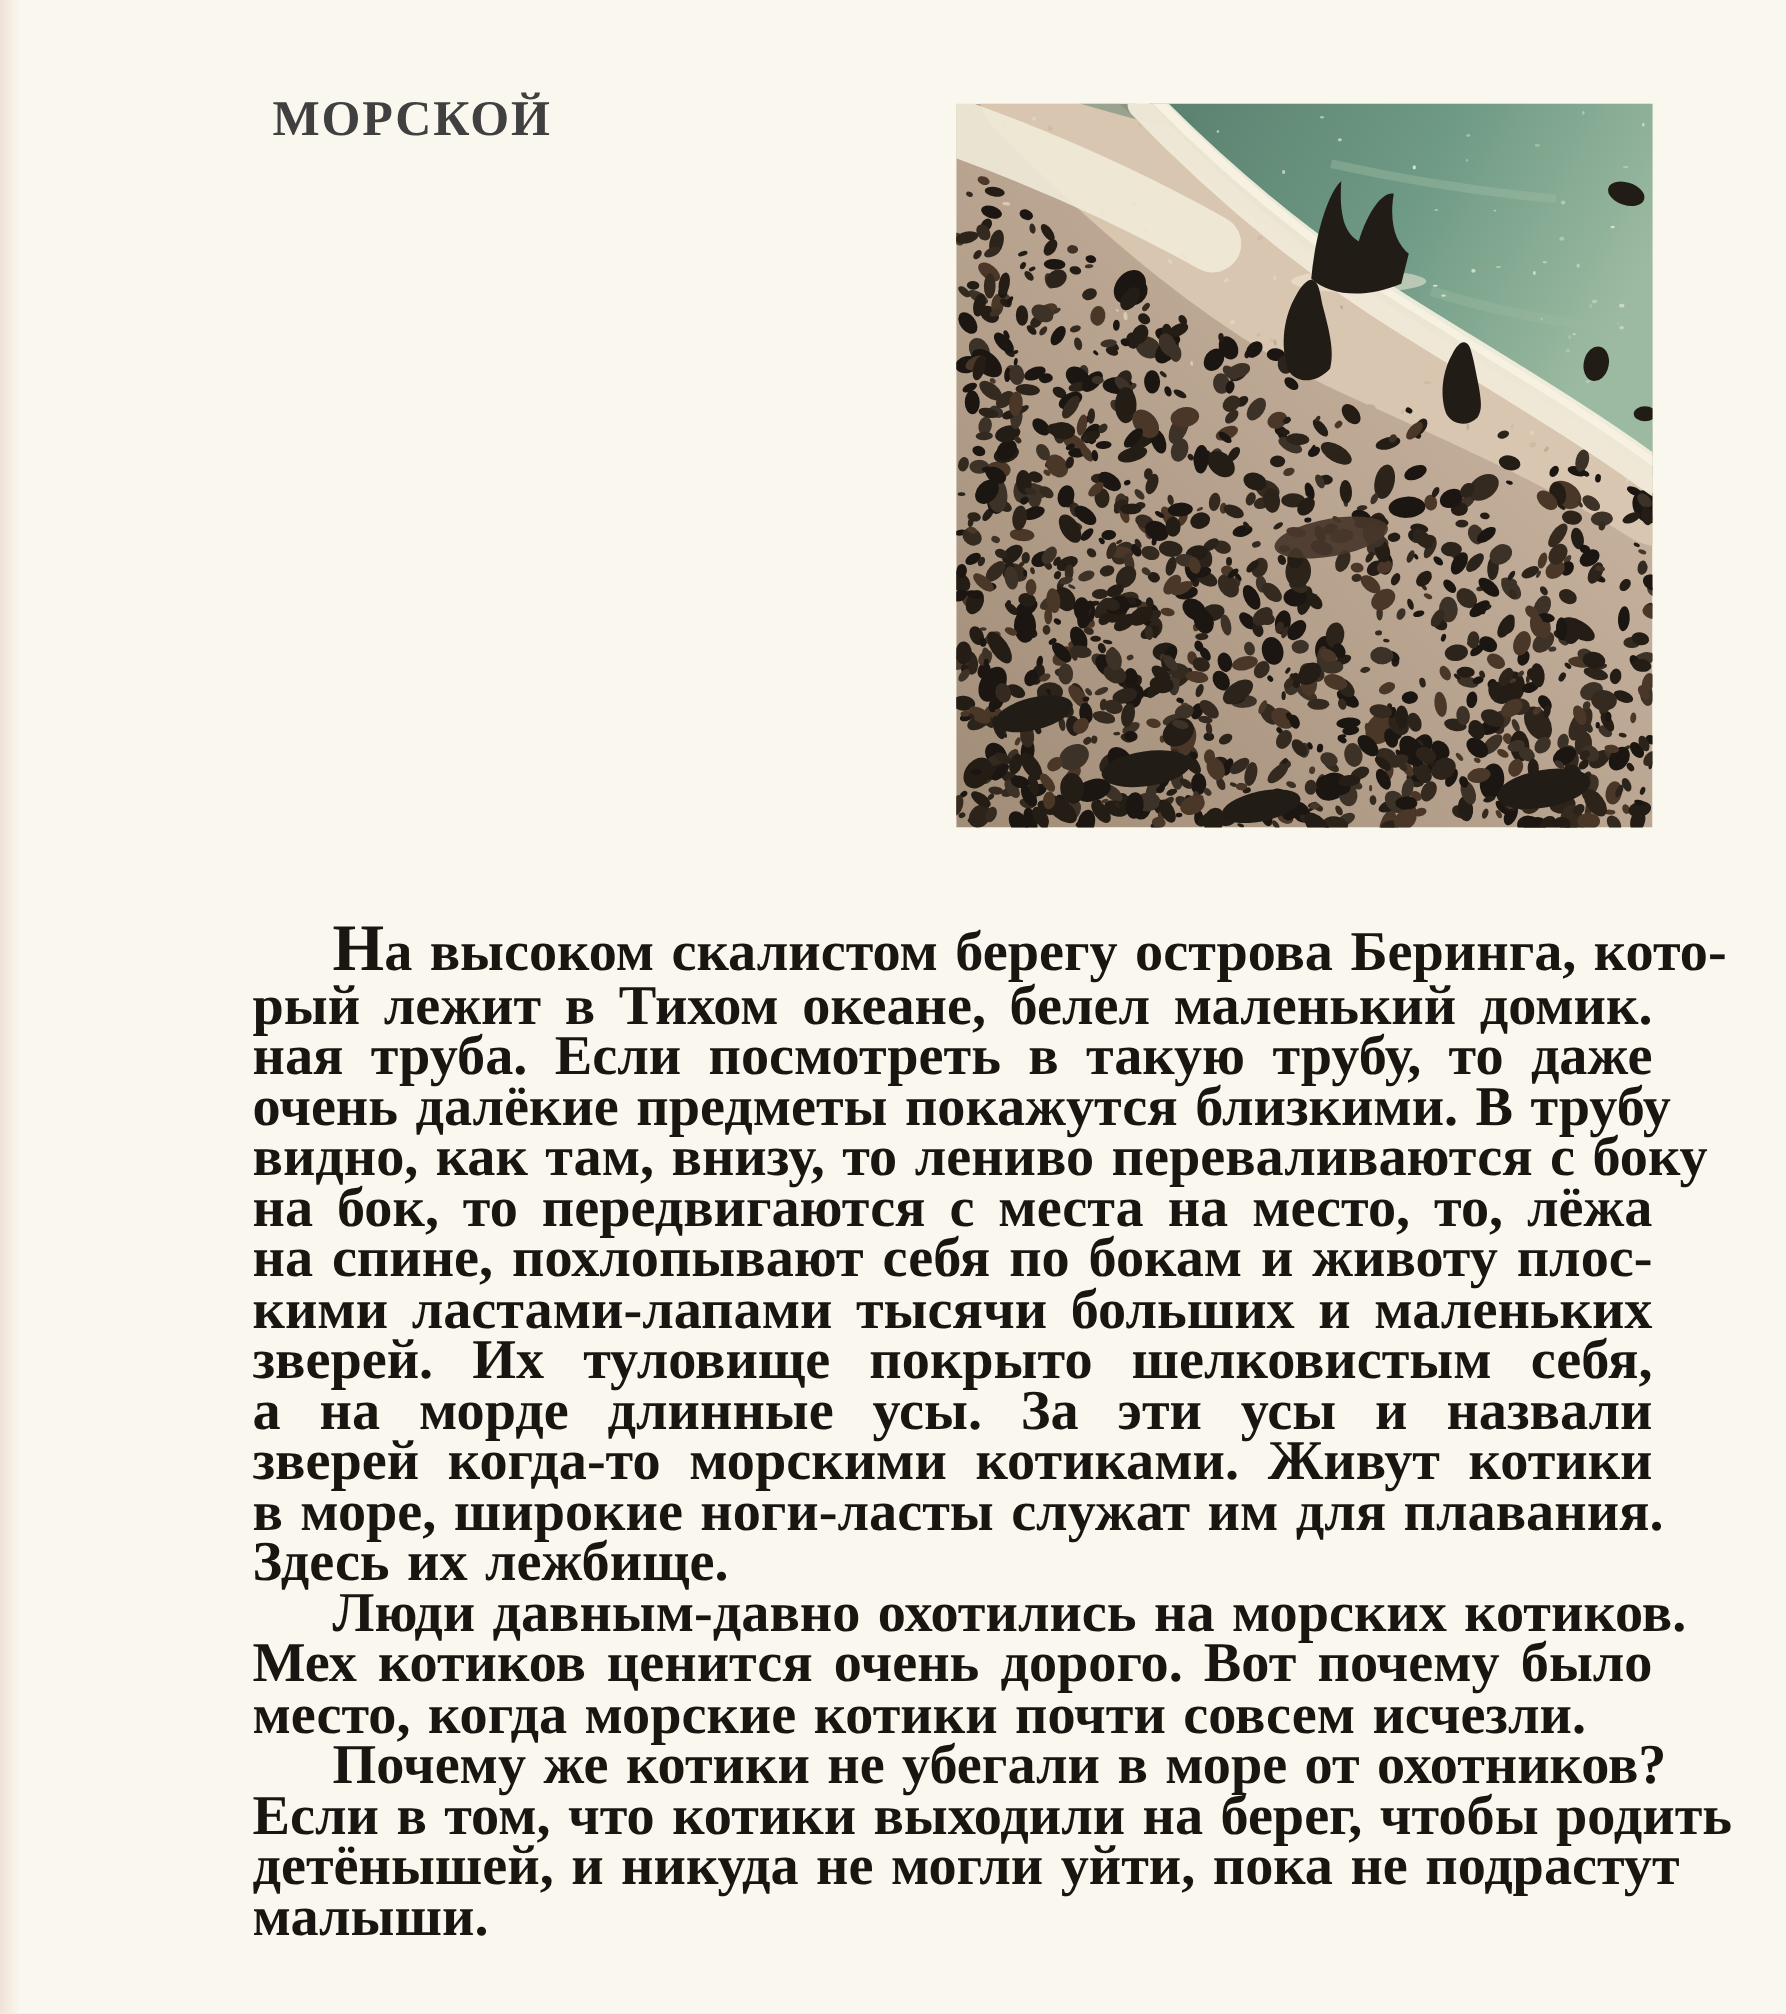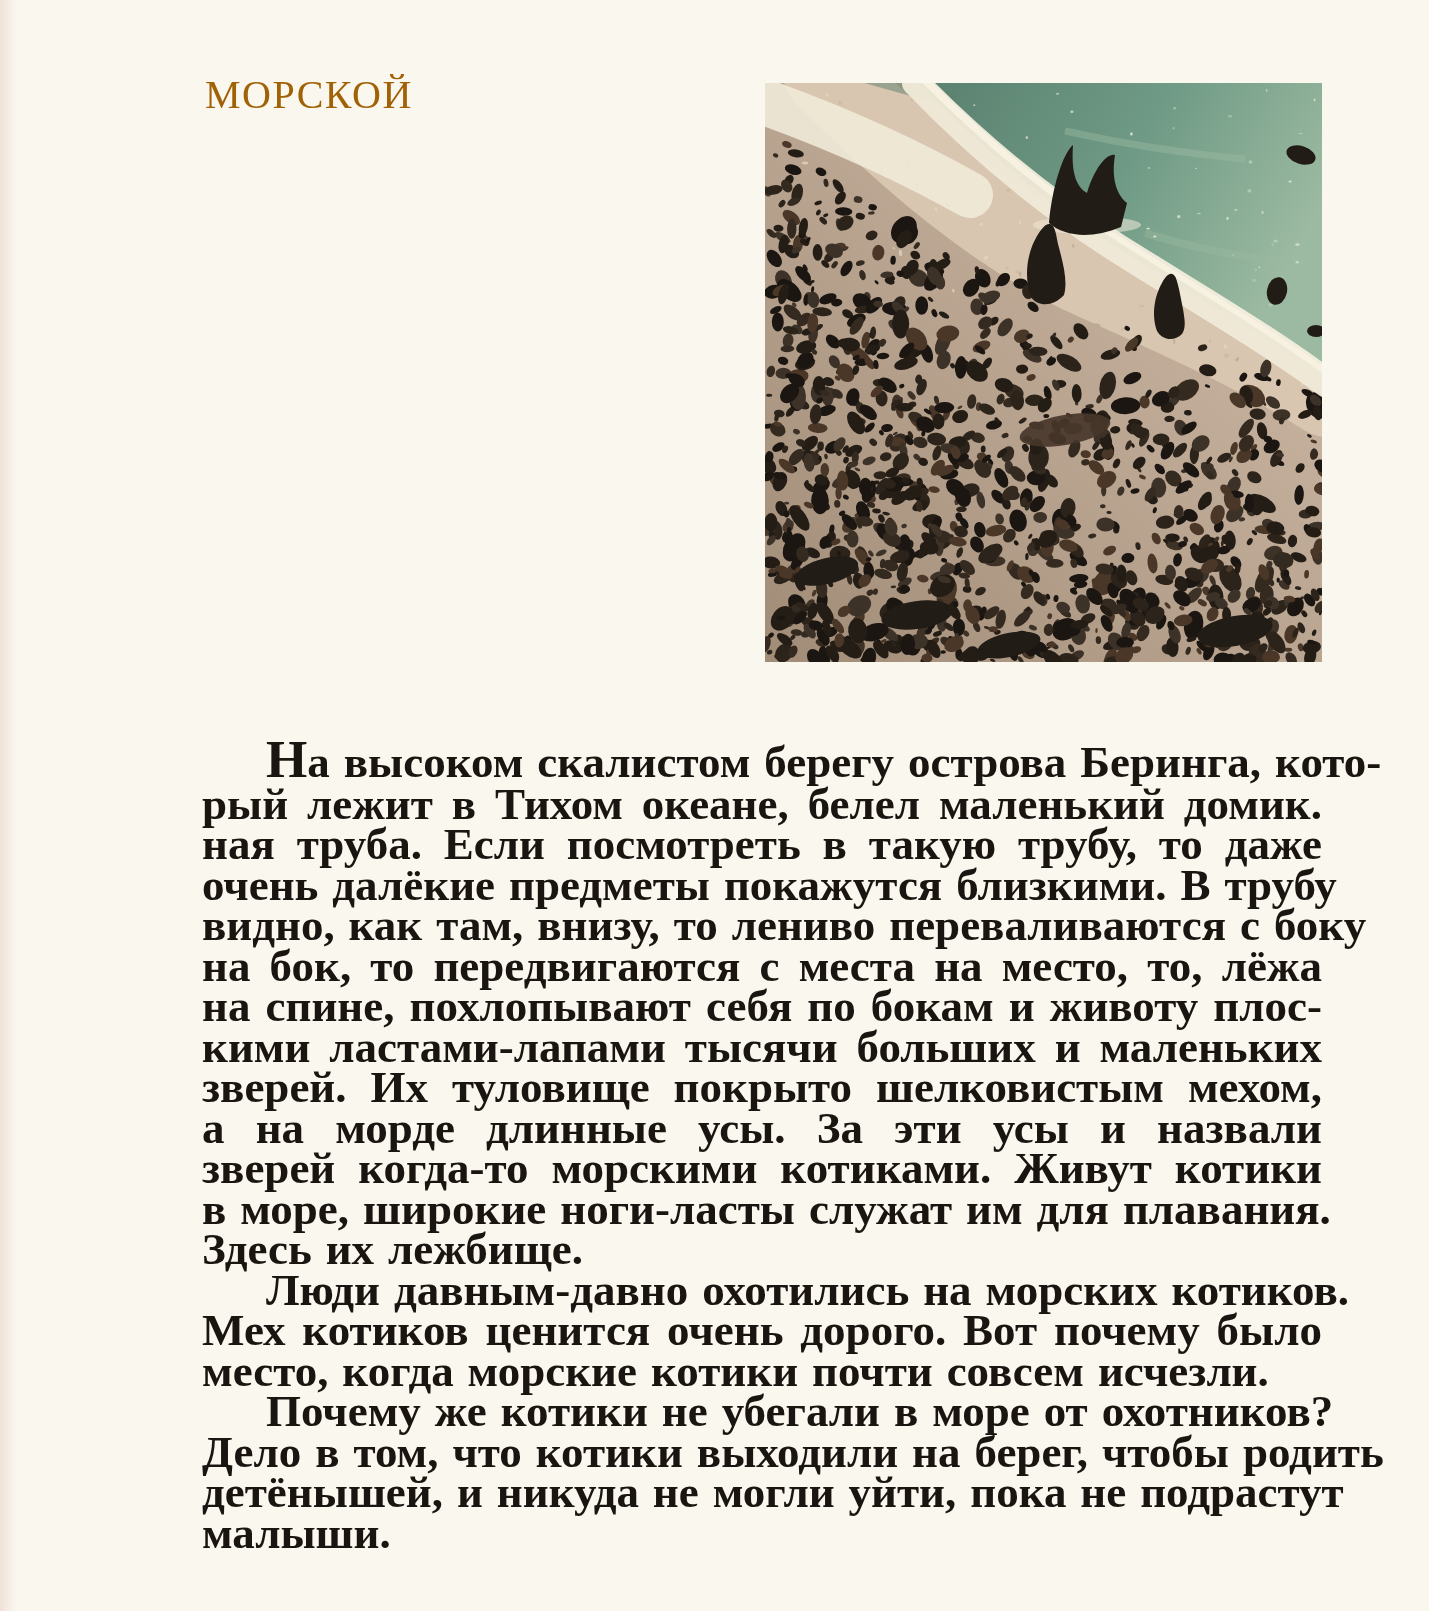--- a/index.html
+++ b/index.html
@@ -11,23 +11,23 @@
     overflow:hidden;
     font-family:"Liberation Serif","DejaVu Serif",serif;
     color:#1a1511;
   }
   .edge-tint{
     position:absolute;left:0;top:0;width:16px;height:100%;
     background:linear-gradient(90deg,rgba(216,176,166,0.30),rgba(216,176,166,0));
     pointer-events:none;
   }
   .title{
-    position:absolute;left:205px;top:72px;margin:0;
-    font-size:40px;font-weight:400;line-height:45px;
-    letter-spacing:1.5px;color:#a16207;
+    position:absolute;left:218px;top:72px;margin:0;
+    font-size:40px;font-weight:700;line-height:45px;
+    letter-spacing:1.5px;color:#404040;
   }
   .title .tl{display:block;}
   .photo{
     position:absolute;left:765px;top:83px;width:557px;height:579px;margin:0;
   }
   .photo svg{display:block;width:557px;height:579px;}
   .bodytext{
     position:absolute;left:202px;top:736px;width:1120px;
     font-size:45px;font-weight:700;line-height:40.5px;
     word-spacing:0.06em;
@@ -1342,31 +1342,31 @@
   <div class="bodytext">
     <div class="para">
       <p class="line ind init">На высоком скалистом берегу острова Беринга, кото-</p>
       <p class="line">рый лежит в Тихом океане, белел маленький домик.</p>
       <p class="line">ная труба. Если посмотреть в такую трубу, то даже</p>
       <p class="line">очень далёкие предметы покажутся близкими. В трубу</p>
       <p class="line">видно, как там, внизу, то лениво переваливаются с боку</p>
       <p class="line">на бок, то передвигаются с места на место, то, лёжа</p>
       <p class="line">на спине, похлопывают себя по бокам и животу плос-</p>
       <p class="line">кими ластами-лапами тысячи больших и маленьких</p>
-      <p class="line">зверей. Их туловище покрыто шелковистым мехом,</p>
+      <p class="line">зверей. Их туловище покрыто шелковистым себя,</p>
       <p class="line">а на морде длинные усы. За эти усы и назвали</p>
       <p class="line">зверей когда-то морскими котиками. Живут котики</p>
       <p class="line">в море, широкие ноги-ласты служат им для плавания.</p>
       <p class="line pl">Здесь их лежбище.</p>
     </div>
     <div class="para">
       <p class="line ind">Люди давным-давно охотились на морских котиков.</p>
       <p class="line">Мех котиков ценится очень дорого. Вот почему было</p>
       <p class="line pl">место, когда морские котики почти совсем исчезли.</p>
     </div>
     <div class="para">
       <p class="line ind">Почему же котики не убегали в море от охотников?</p>
-      <p class="line">Дело в том, что котики выходили на берег, чтобы родить</p>
+      <p class="line">Если в том, что котики выходили на берег, чтобы родить</p>
       <p class="line">детёнышей, и никуда не могли уйти, пока не подрастут</p>
       <p class="line pl">малыши.</p>
     </div>
   </div>
 </div>
 
 </body></html>

